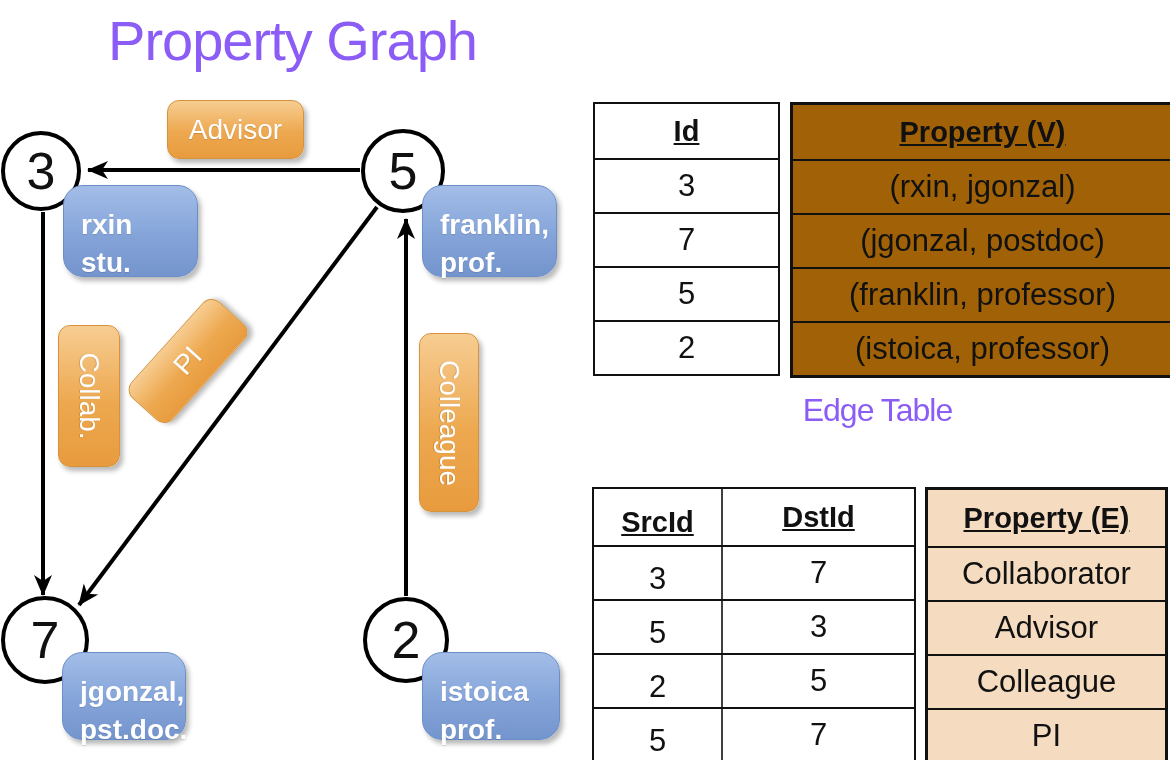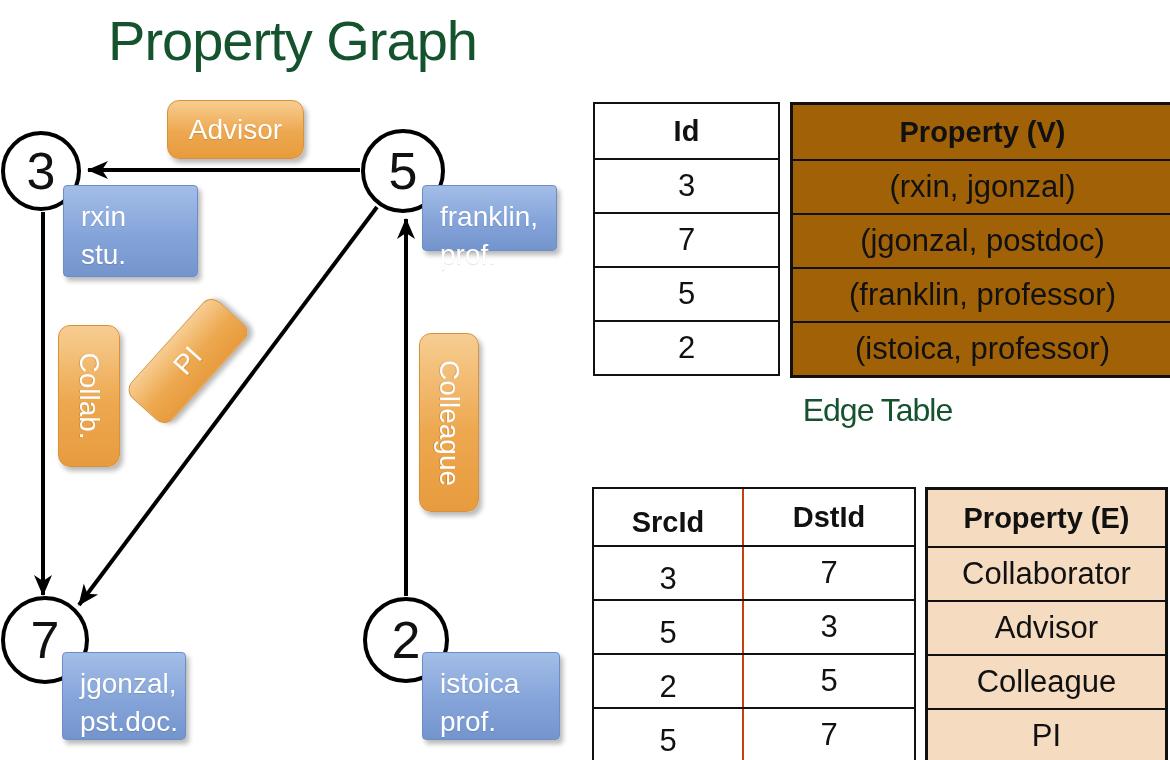--- a/index.html
+++ b/index.html
@@ -2,21 +2,21 @@
 <html><head>
 <meta charset="utf-8">
 <style>
   html,body{margin:0;padding:0;background:#ffffff;}
   .canvas{
     position:relative;width:1170px;height:760px;overflow:hidden;background:#ffffff;
     font-family:"Liberation Sans",sans-serif;color:#111;
   }
   
   .big-title{
-    position:absolute;margin:0;font-weight:300;color:#14532d;
+    position:absolute;margin:0;font-weight:300;color:#8b5cf6;
     letter-spacing:-1px;text-align:center;white-space:nowrap;
   }
   #graph-title{left:0;top:8px;width:585px;font-size:56px;}
   #vertex-title{left:585px;top:12px;width:585px;font-size:52px;}
   #edge-title{left:585px;top:392px;width:585px;font-size:32px;}
 
   
   .graph-panel{position:absolute;left:0;top:0;width:585px;height:760px;}
   .edges-svg{position:absolute;left:0;top:0;z-index:1;}
   .node{
@@ -36,58 +36,58 @@
     display:flex;align-items:center;justify-content:center;
     color:#fff;font-size:28px;text-shadow:0 1px 1px rgba(0,0,0,0.15);
   }
   .ebox-advisor{left:167px;top:100px;width:135px;height:57px;}
   .ebox-collab{left:58px;top:325px;width:60px;height:140px;}
   .ebox-colleague{left:419px;top:333px;width:58px;height:177px;}
   .ebox-pi{left:123px;top:333px;width:128px;height:54px;transform:rotate(-48deg);}
   .rot90{transform:rotate(90deg);white-space:nowrap;}
 
   .vbox{
-    position:absolute;z-index:4;border-radius:4px;
+    position:absolute;z-index:4;border-radius:20px;
     background:linear-gradient(#a3bde7,#84a4d9 55%,#7494cd);
     border:1px solid #6b8ec9;box-shadow:3px 4px 5px rgba(0,0,0,0.28);
-    color:#fff;font-size:28px;line-height:1.35;padding:12px 0 0 17px;
-    box-sizing:border-box;text-shadow:0 1px 1px rgba(0,0,0,0.12);
+    color:#fff;font-size:28px;line-height:1.35;padding:20px 0 0 17px;
+    box-sizing:border-box;text-shadow:0 1px 1px rgba(0,0,0,0.12);font-weight:bold;
   }
   .vbox-rxin{left:63px;top:185px;width:135px;height:92px;}
-  .vbox-franklin{left:422px;top:185px;width:135px;height:66px;}
+  .vbox-franklin{left:422px;top:185px;width:135px;height:92px;}
   .vbox-jgonzal{left:62px;top:652px;width:124px;height:88px;}
   .vbox-istoica{left:422px;top:652px;width:138px;height:88px;}
   .vbox div{white-space:nowrap;}
 
   
   .subtable{position:absolute;box-sizing:border-box;background:#fff;}
   .subtable .row{
     box-sizing:border-box;display:flex;align-items:center;justify-content:center;
     border-top:2px solid #111;font-size:31px;
   }
-  .subtable .row:first-child{border-top:none;font-weight:bold;font-size:29px;}
+  .subtable .row:first-child{border-top:none;font-weight:bold;font-size:29px;text-decoration:underline;}
   .white-sub{border:2px solid #111;}
   .color-sub{border:3px solid #111;}
 
   
   .vt-left{left:593px;top:102px;width:187px;}
   .vt-right{left:790px;top:102px;width:385px;background:#a16207;}
   .vt-left .row,.vt-right .row{height:54px;}
   .vt-left .row:first-child,.vt-right .row:first-child{height:54px;}
 
   
   .et-left{left:592px;top:487px;width:324px;}
   .et-right{left:925px;top:487px;width:243px;background:#f5dcc1;}
   .et-left .row,.et-right .row{height:54px;}
   .et-left .row:first-child,.et-right .row:first-child{height:56px;}
   .et-left .cell{
     box-sizing:border-box;height:100%;display:flex;align-items:center;justify-content:center;
   }
-  .et-left .cell.src{width:148px;margin-top:11px;}
-  .et-left .cell.dst{flex:1;border-left:2px solid #c2410c;}
+  .et-left .cell.src{width:127px;margin-top:11px;}
+  .et-left .cell.dst{flex:1;border-left:2px solid #404040;}
 </style>
 </head>
 <body>
 
 <div class="canvas">
 
   <section class="graph-panel">
     <h1 class="big-title" id="graph-title">Property Graph</h1>
 
     <svg class="edges-svg" width="585" height="760" viewBox="0 0 585 760">

